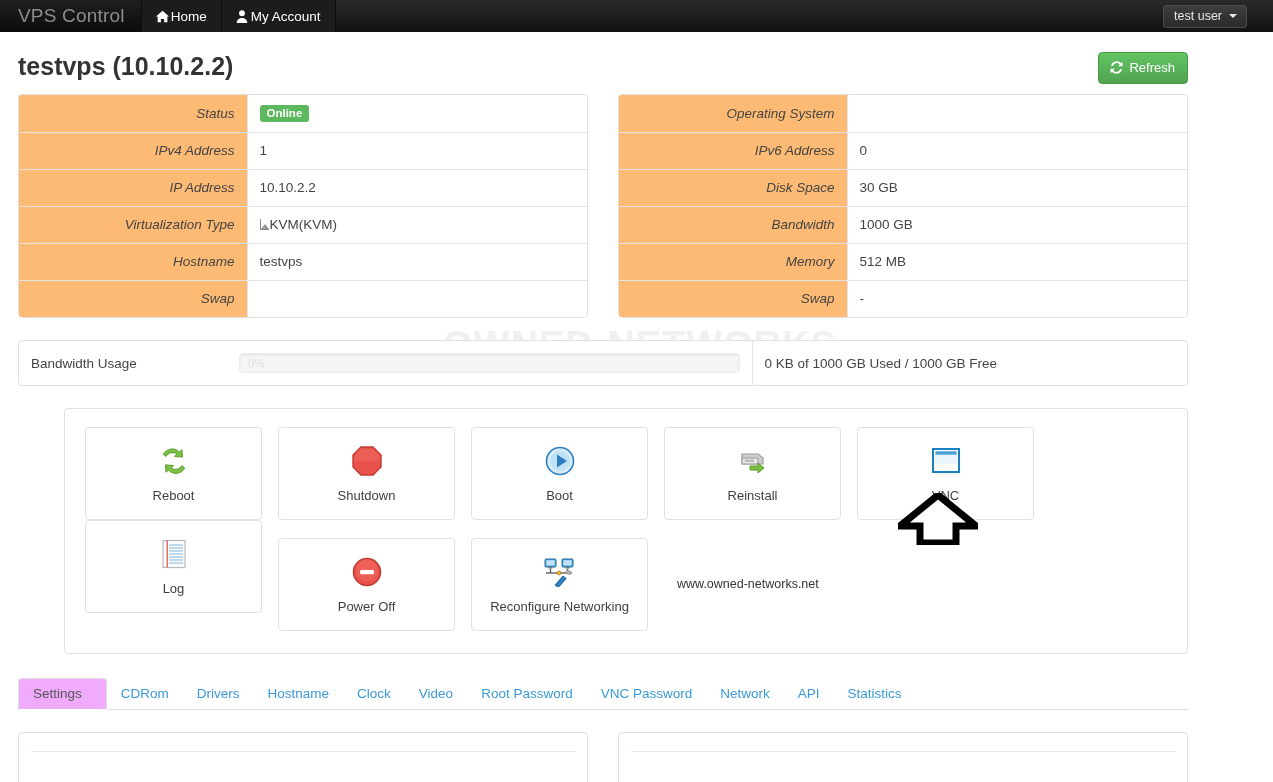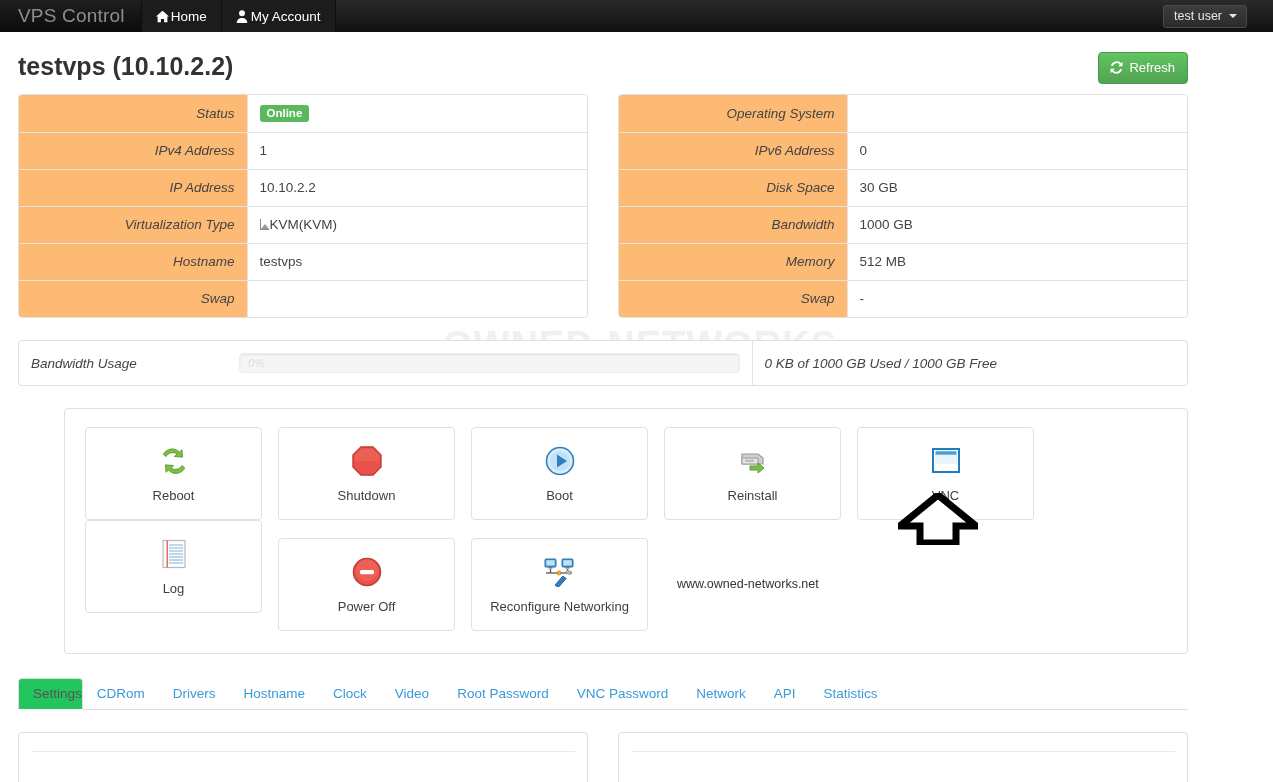--- a/index.html
+++ b/index.html
@@ -101,21 +101,21 @@
   }
   .broken-img::after {
     content:""; position:absolute; left:1px; bottom:1px;
     border-left:4px solid transparent; border-right:4px solid transparent;
     border-bottom:5px solid #999;
   }
 
   
   .bw-panel { margin-top: 22px; position: relative; z-index: 1; }
   table.bw { width: 100%; border-collapse: collapse; table-layout: fixed; }
-  table.bw td { font-size: 13.5px; color: #444; height: 44px; padding: 0 12px; vertical-align: middle; font-style: italic; }
+  table.bw td { font-size: 13.5px; color: #444; height: 44px; padding: 0 12px; vertical-align: middle; }
   td.bw-label { width: 208px; }
   td.bw-bar { width: 525px; border-right: 1px solid #e3e3e3; padding: 0 10px 0 12px; }
   .progress {
     height: 20px; background: #f5f5f5; border-radius: 4px;
     box-shadow: inset 0 1px 2px rgba(0,0,0,.08);
     border: 1px solid #ededed;
     display: flex; align-items: center;
   }
   .progress-text { font-size: 11.5px; color: #dcdcdc; padding-left: 8px; }
   td.bw-text { color: #444; padding-left: 14px; }
@@ -142,24 +142,24 @@
   
   .tabs {
     margin-top: 22px; display: flex; align-items: flex-end;
     border-bottom: 1px solid #dddddd; height: 34px;
   }
   .tab {
     font-size: 13.5px; color: #3a9ad9; padding: 8px 14px 9px 14px;
     cursor: pointer; line-height: 1;
   }
   .tab.active {
-    color: #555; background: #22c55e;
+    color: #555; background: #f0abfc;
     border: 1px solid #ddd; border-bottom: 1px solid #fff;
     border-radius: 4px 4px 0 0; margin-bottom: -1px;
-    padding: 8px 0 9px 14px;
+    padding: 8px 24px 9px 14px;
   }
 
   
   .bottom-row { display: flex; gap: 30px; margin-top: 22px; }
   .bottom-panel { border: 1px solid #e0e0e0; border-radius: 4px; height: 60px; flex: 1; background:#fff; }
   .bottom-panel .inner-line { border-top: 1px solid #e9e9e9; margin: 18px 12px 0 12px; }
 </style>
 </head>
 <body>
 

